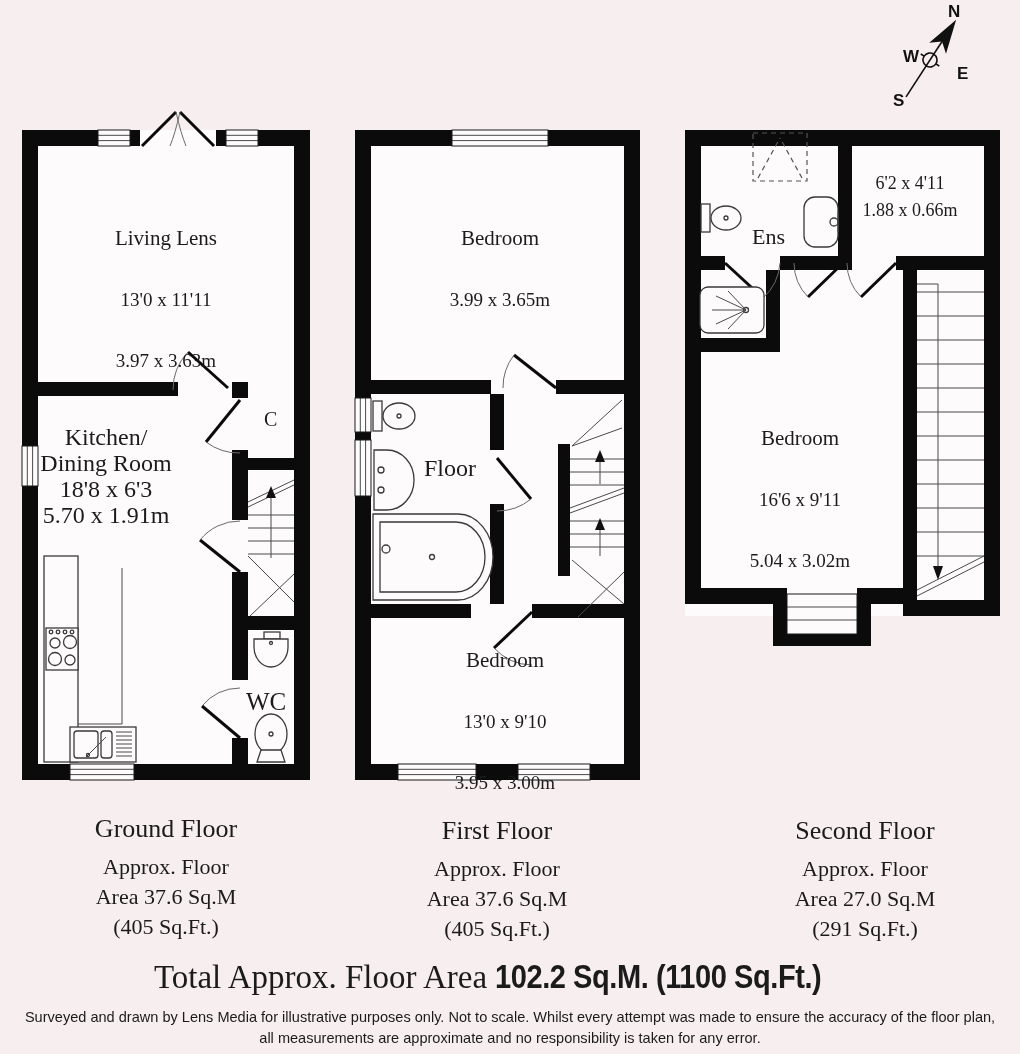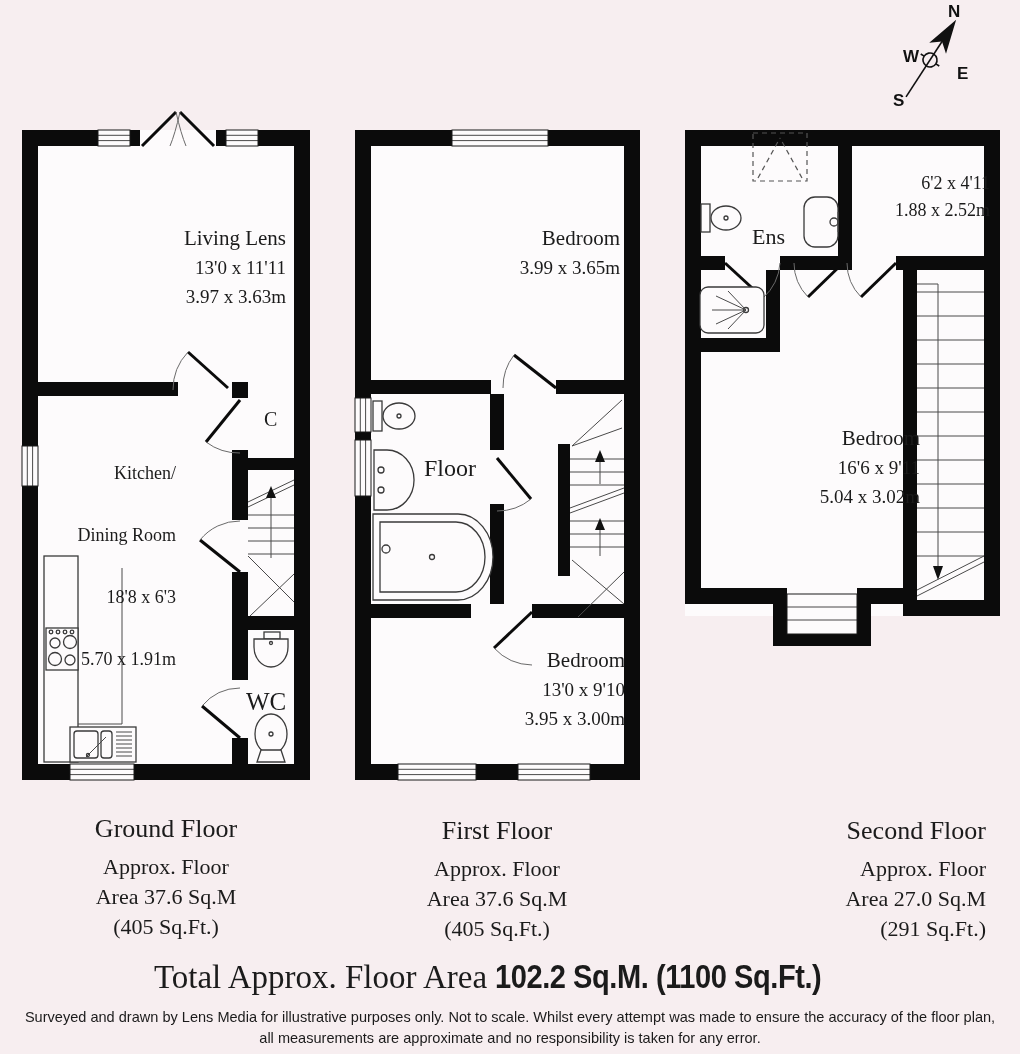--- a/index.html
+++ b/index.html
@@ -11,24 +11,24 @@
   .fx{stroke:#3a3a3a;stroke-width:1.3;fill:#fdfbfc}
   .fxn{stroke:#3a3a3a;stroke-width:1.3;fill:none}
   .door{stroke:#0b0b0b;stroke-width:3;fill:none}
   .arc{stroke:#6a6a6a;stroke-width:1;fill:none}
   .winr{fill:#fdfbfc;stroke:#1a1a1a;stroke-width:1}
   .winl{stroke:#1a1a1a;stroke-width:0.8}
   .dash{stroke:#555;stroke-width:1.2;fill:none;stroke-dasharray:5 4}
   .arrow{fill:#111}
   .needle{stroke:#111;stroke-width:1.6;fill:none}
 
-  .lbl{position:absolute;text-align:right;}
+  .lbl{position:absolute;text-align:center;}
   .rname{font-size:21px;line-height:29px;}
-  .rdim{font-size:19px;line-height:29px;}
-  .kline{font-size:18px;line-height:26px;margin-top:36px;}
+  .rdim{font-size:19px;line-height:29px;margin-top:32px;}
+  .kline{font-size:24px;line-height:26px;}
   .tag-c{position:absolute;font-size:20px;}
   .tag-wc{position:absolute;font-size:25px;}
   .tag-bath{position:absolute;font-size:24px;}
   .tag-ens{position:absolute;font-size:22px;}
   .sdim{font-size:18px;line-height:27px;}
 
   .caption{position:absolute;text-align:center;width:280px;}
   .cap-title{font-size:26px;line-height:34px;margin-bottom:6px;}
   .cap-line{font-size:22px;line-height:30px;}
 
@@ -359,41 +359,41 @@
 <span class="tag-bath" style="left:424px;top:455px;">Floor</span>
 <div class="lbl" style="left:385px;top:646px;width:240px;">
   <div class="rname">Bedroom</div>
   <div class="rdim">13'0 x 9'10</div>
   <div class="rdim">3.95 x 3.00m</div>
 </div>
 
 <span class="tag-ens" style="left:752px;top:224px;">Ens</span>
 <div class="lbl" style="left:830px;top:170px;width:160px;">
   <div class="sdim">6'2 x 4'11</div>
-  <div class="sdim">1.88 x 2.52m</div>
+  <div class="sdim">1.88 x 0.66m</div>
 </div>
 <div class="lbl" style="left:680px;top:424px;width:240px;">
   <div class="rname">Bedroom</div>
   <div class="rdim">16'6 x 9'11</div>
   <div class="rdim">5.04 x 3.02m</div>
 </div>
 
 <div class="caption" style="left:26px;top:812px;">
   <div class="cap-title">Ground Floor</div>
   <div class="cap-line">Approx. Floor</div>
   <div class="cap-line">Area 37.6 Sq.M</div>
   <div class="cap-line">(405 Sq.Ft.)</div>
 </div>
 <div class="caption" style="left:357px;top:814px;">
   <div class="cap-title">First Floor</div>
   <div class="cap-line">Approx. Floor</div>
   <div class="cap-line">Area 37.6 Sq.M</div>
   <div class="cap-line">(405 Sq.Ft.)</div>
 </div>
-<div class="caption" style="left:706px;top:814px;text-align:right;">
+<div class="caption" style="left:725px;top:814px;">
   <div class="cap-title">Second Floor</div>
   <div class="cap-line">Approx. Floor</div>
   <div class="cap-line">Area 27.0 Sq.M</div>
   <div class="cap-line">(291 Sq.Ft.)</div>
 </div>
 
 <div class="total">
   <span>Total Approx. Floor Area </span>
   <span class="total-value">102.2 Sq.M. (1100 Sq.Ft.)</span>
 </div>

